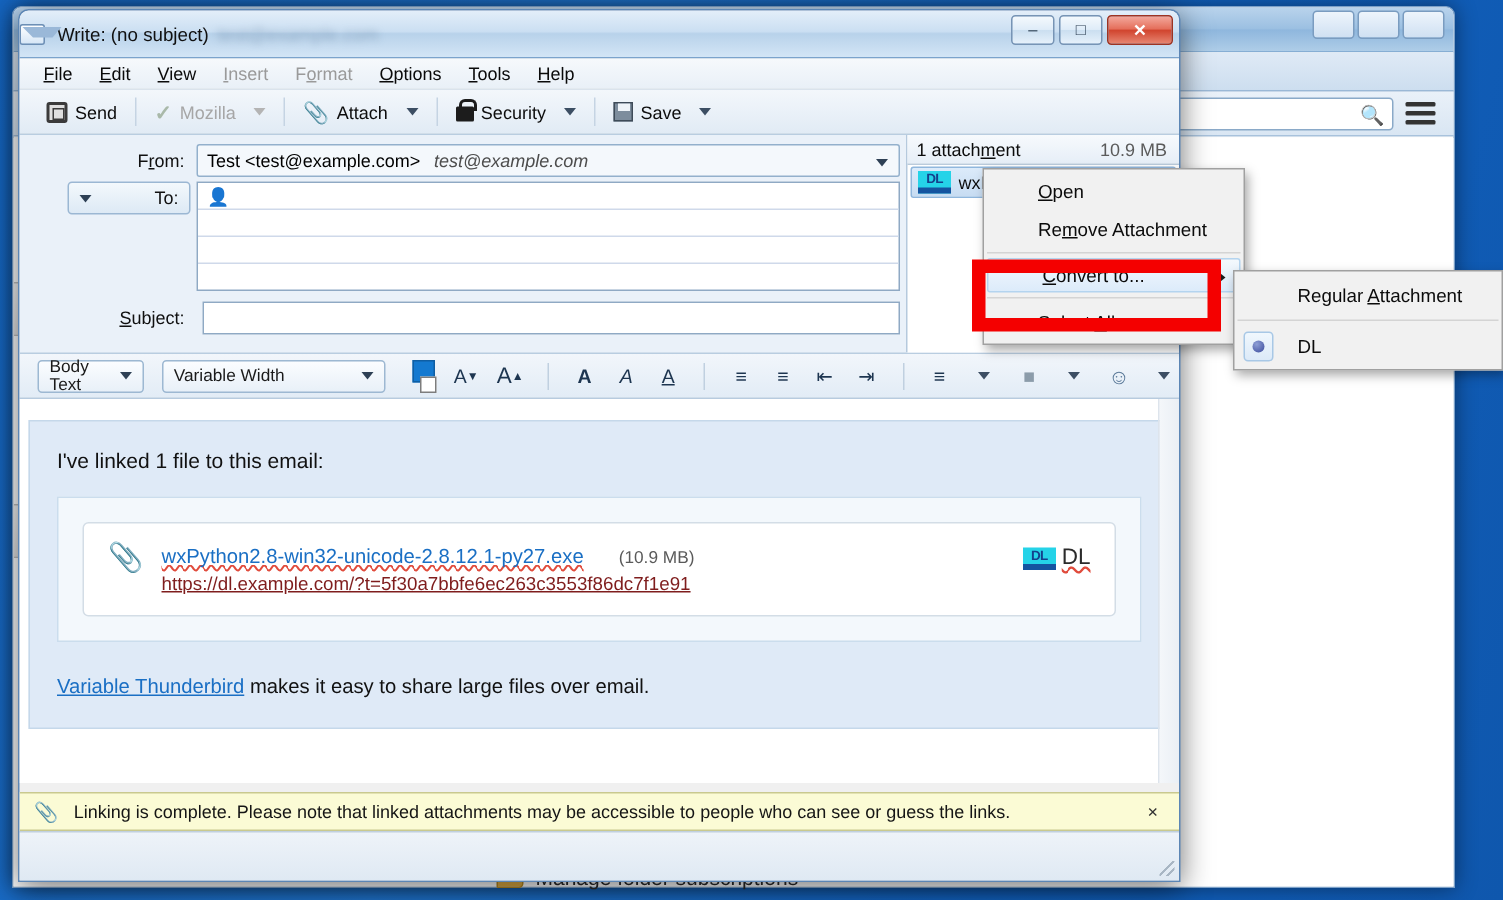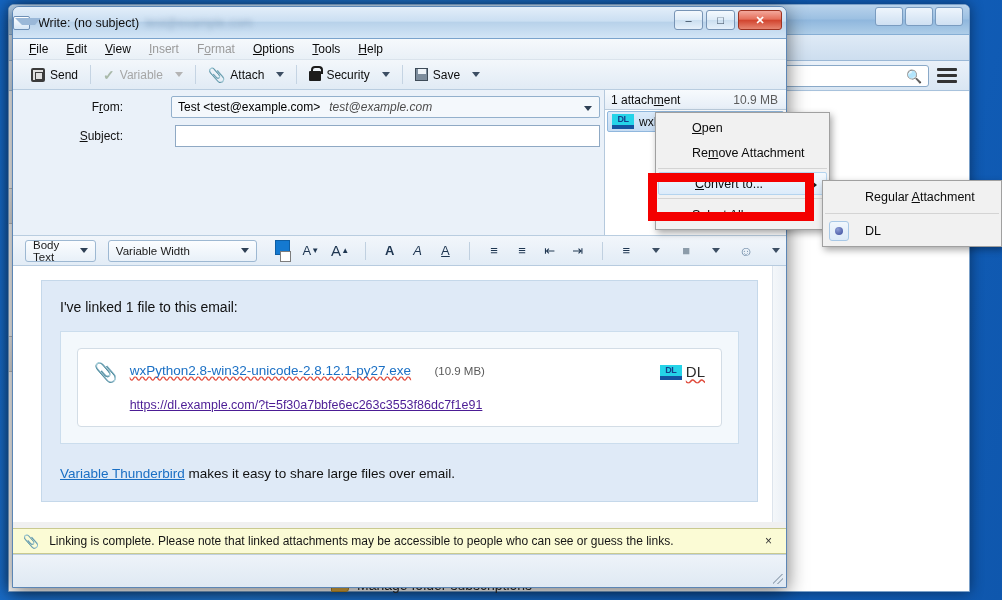--- a/index.html
+++ b/index.html
@@ -215,21 +215,21 @@
     background: #eaf1f9;
     border-bottom: 1px solid #b9cde0;
     height: 146px;
   }
   #headers-left {
     flex: 1;
     padding: 6px 4px 4px 4px;
     display: flex; flex-direction: column;
     gap: 3px;
   }
-  .hdr-row { display: flex; align-items: flex-start; gap: 40px; }
+  .hdr-row { display: flex; align-items: flex-start; }
   .hdr-label {
     width: 114px; text-align: right;
     font-size: 12px; color: #101010;
     padding-top: 4px; padding-right: 8px;
     white-space: nowrap;
   }
   .hdr-label u { text-decoration: underline; }
   #from-field {
     flex: 1; height: 22px;
     background: #f4f8fc;
@@ -355,21 +355,21 @@
   }
   .fmt-sep { width:1px;height:18px;background:#c0d0e0;margin:0 4px; }
   .sup { font-size: 8px; vertical-align: super; }
   #smiley { color: #5b7a99; font-size: 14px; }
 
   
   #editor {
     position: absolute; left: 0; right: 0;
     top: 259px; bottom: 65px;
     background: #ffffff;
-    padding: 14px 28px;
+    padding: 14px 6px;
     overflow: hidden;
   }
   #linked-block {
     background: #dfeaf7;
     border: 1px solid #c5d8ea;
     padding: 18px 18px 20px 18px;
   }
   #linked-intro { font-size: 14px; color: #111; margin-bottom: 16px; }
   #file-card-outer {
     background: #f3f8fc;
@@ -388,21 +388,21 @@
   .file-link {
     color: #1a6fc4; text-decoration: underline;
     font-size: 13.5px;
     text-decoration-color: #1a6fc4;
   }
   .squiggle {
     text-decoration: underline wavy #e04b3c;
     text-decoration-skip-ink: none;
   }
   #file-size { color: #5a5a5a; font-size: 11.5px; margin-left: 20px; }
-  #file-url { display: block; margin-top: 20px; font-size: 12.5px; color: #4c1d95; text-decoration: underline; }
+  #file-url { display: block; margin-top: 4px; font-size: 12.5px; color: #7f1d1d; text-decoration: underline; }
   #file-dl { display: flex; align-items: flex-end; gap: 4px; margin-left: 10px; }
   #file-dl .dl-text { font-size: 15px; color: #2b2b2b; text-decoration: underline wavy #e04b3c; }
   #footer-line { margin-top: 22px; font-size: 13.5px; color: #111; }
   #tb-link { color: #1a6fc4; text-decoration: underline; }
   #editor-scroll {
     position: absolute; right: 0; top: 0; bottom: 0; width: 14px;
     background: linear-gradient(to right,#f4f7fa,#eaeff5);
     border-left: 1px solid #dde4ec;
   }
 
@@ -563,21 +563,21 @@
   </div>
 
   <div id="toolbar">
     <div class="tb-btn">
       <span class="ic" id="ic-send"></span>
       <span>Send</span>
     </div>
     <div class="tb-sep"></div>
     <div class="tb-btn disabled">
       <span class="ic" id="ic-spell">✓</span>
-      <span>Variable</span>
+      <span>Mozilla</span>
     </div>
     <div class="tb-arrow disabled"></div>
     <div class="tb-sep"></div>
     <div class="tb-btn">
       <span class="ic" id="ic-attach">📎</span>
       <span>Attach</span>
     </div>
     <div class="tb-arrow"></div>
     <div class="tb-sep"></div>
     <div class="tb-btn">
@@ -598,20 +598,35 @@
 
       <div class="hdr-row">
         <div class="hdr-label">F<u>r</u>om:</div>
         <div id="from-field">
           <span>Test &lt;test@example.com&gt;</span>
           <span id="from-email">test@example.com</span>
           <span id="from-arrow"></span>
         </div>
       </div>
 
+      <div class="hdr-row">
+        <div class="hdr-label" style="width:0;padding:0;"></div>
+        <div id="to-pill">
+          <span class="pill-arrow"></span>
+          <span>To:</span>
+        </div>
+        <div id="to-field">
+          <div class="to-line">
+            <span id="to-person-icon">👤</span>
+          </div>
+          <div class="to-line"></div>
+          <div class="to-line"></div>
+          <div class="to-line"></div>
+        </div>
+      </div>
 
       <div class="hdr-row" style="margin-top:4px;">
         <div class="hdr-label"><u>S</u>ubject:</div>
         <div id="subject-field"></div>
       </div>
     </div>
 
     <div id="attach-pane">
       <div id="attach-header">
         <span class="count">1 attach<u>m</u>ent</span>

